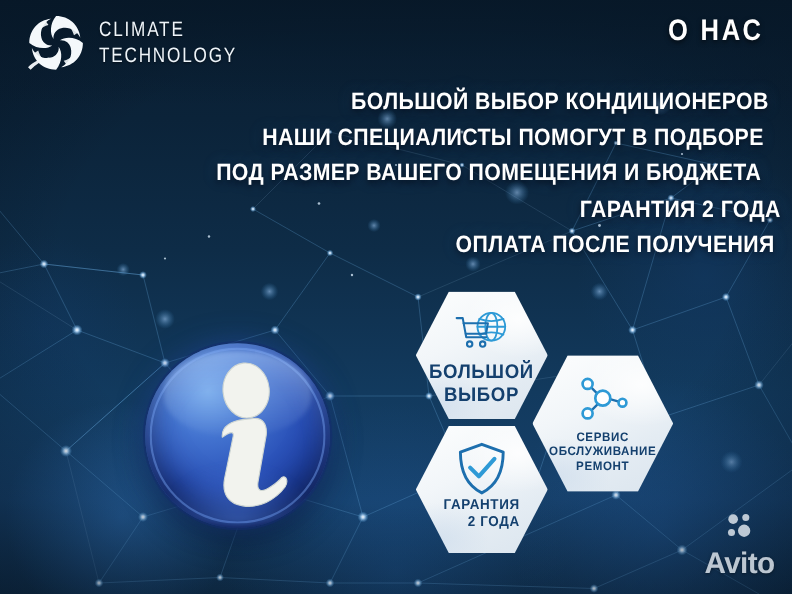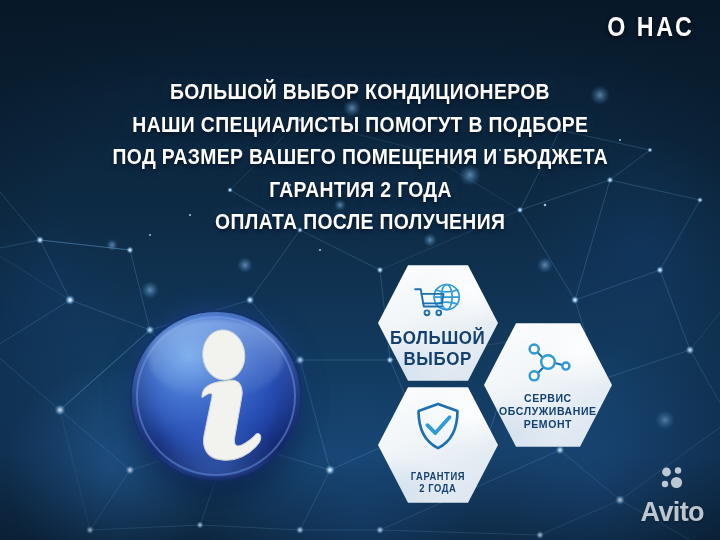--- a/index.html
+++ b/index.html
@@ -53,21 +53,21 @@
   .page-title{
     position:absolute;right:26px;top:12px;
     color:#ffffff;font-size:27px;letter-spacing:3px;font-weight:700;
     transform:scaleX(0.86);transform-origin:right center;
     text-shadow:0 2px 5px rgba(0,0,0,0.65);
   }
 
   
   .headline{
     position:absolute;left:0;top:82px;width:720px;text-align:center;
-    display:flex;flex-direction:column;align-items:center;
+    display:flex;flex-direction:column;align-items:flex-end;
   }
   .headline .ln{
     color:#ffffff;font-size:21.5px;font-weight:700;letter-spacing:0.4px;
     line-height:1.0;margin-bottom:11px;
     transform:scaleX(0.90);
     text-shadow:0 2px 6px rgba(0,6,16,0.85),0 0 14px rgba(90,160,230,0.25);
     white-space:nowrap;
   }
 
   
@@ -133,21 +133,21 @@
   #hex-choice{left:378px;top:264px;width:120px;height:118px;}
   #hex-choice .hexicon{margin-top:17px;}
   #hex-choice .hexlabel{margin-top:7px;font-size:18px;}
 
   #hex-service{left:484px;top:322px;width:128px;height:126px;}
   #hex-service .hexicon{margin-top:18px;}
   #hex-service .hexlabel{margin-top:8px;font-size:11.2px;}
 
   #hex-warranty{left:378px;top:386px;width:120px;height:118px;}
   #hex-warranty .hexicon{margin-top:15px;}
-  #hex-warranty .hexlabel{margin-top:20px;font-size:10px;}
+  #hex-warranty .hexlabel{margin-top:0;font-size:13px;text-align:right;}
 
   
   .avito{
     position:absolute;right:16px;bottom:12px;display:flex;align-items:center;gap:6px;
     opacity:0.80;
     flex-direction:column;
   }
   .avito .wm-text{
     color:#e8eef4;font-size:27px;font-weight:700;letter-spacing:-0.6px;
     text-shadow:0 1px 3px rgba(0,0,0,0.5);
@@ -270,20 +270,41 @@
       <circle cx="470" cy="95" r="1.0"></circle>
       <circle cx="320" cy="250" r="1.1"></circle>
     </g>
   </svg>
 
   <div class="vign"></div>
   <div class="topfade"></div>
 
   <div class="content">
 
+    <div class="brand">
+      <svg class="brand-mark" viewBox="0 0 100 100">
+        <g fill="#f4f8fb">
+          <path d="M50 8 C70 8 86 22 88 42 C82 30 70 24 58 27 C50 29 45 36 46 44 C40 36 40 20 50 8 Z"></path>
+          <path d="M92 50 C92 70 78 86 58 88 C70 82 76 70 73 58 C71 50 64 45 56 46 C64 40 80 40 92 50 Z"></path>
+          <path d="M50 92 C30 92 14 78 12 58 C18 70 30 76 42 73 C50 71 55 64 54 56 C60 64 60 80 50 92 Z"></path>
+          <path d="M8 50 C8 30 22 14 42 12 C30 18 24 30 27 42 C29 50 36 55 44 54 C36 60 20 60 8 50 Z"></path>
+        </g>
+        <g fill="#f4f8fb" fill-opacity="0.9">
+          <path d="M34 16 C24 22 16 32 13 44 C18 33 27 25 38 22 Z"></path>
+          <path d="M16 66 C22 76 32 84 44 87 C33 82 25 73 22 62 Z"></path>
+          <path d="M66 84 C76 78 84 68 87 56 C82 67 73 75 62 78 Z"></path>
+          <path d="M84 34 C78 24 68 16 56 13 C67 18 75 27 78 38 Z"></path>
+        </g>
+        <path d="M6 88 C14 80 26 74 40 73 C28 78 18 84 10 92 Z" fill="#f4f8fb" fill-opacity="0.95"></path>
+      </svg>
+      <div class="brand-words">
+        <span class="l1">CLIMATE</span>
+        <span class="l2">TECHNOLOGY</span>
+      </div>
+    </div>
 
     <div class="page-title">О НАС</div>
 
     <div class="headline">
       <div class="ln">БОЛЬШОЙ ВЫБОР КОНДИЦИОНЕРОВ</div>
       <div class="ln">НАШИ СПЕЦИАЛИСТЫ ПОМОГУТ В ПОДБОРЕ</div>
       <div class="ln">ПОД РАЗМЕР ВАШЕГО ПОМЕЩЕНИЯ И БЮДЖЕТА</div>
       <div class="ln">ГАРАНТИЯ 2 ГОДА</div>
       <div class="ln">ОПЛАТА ПОСЛЕ ПОЛУЧЕНИЯ</div>
     </div>

